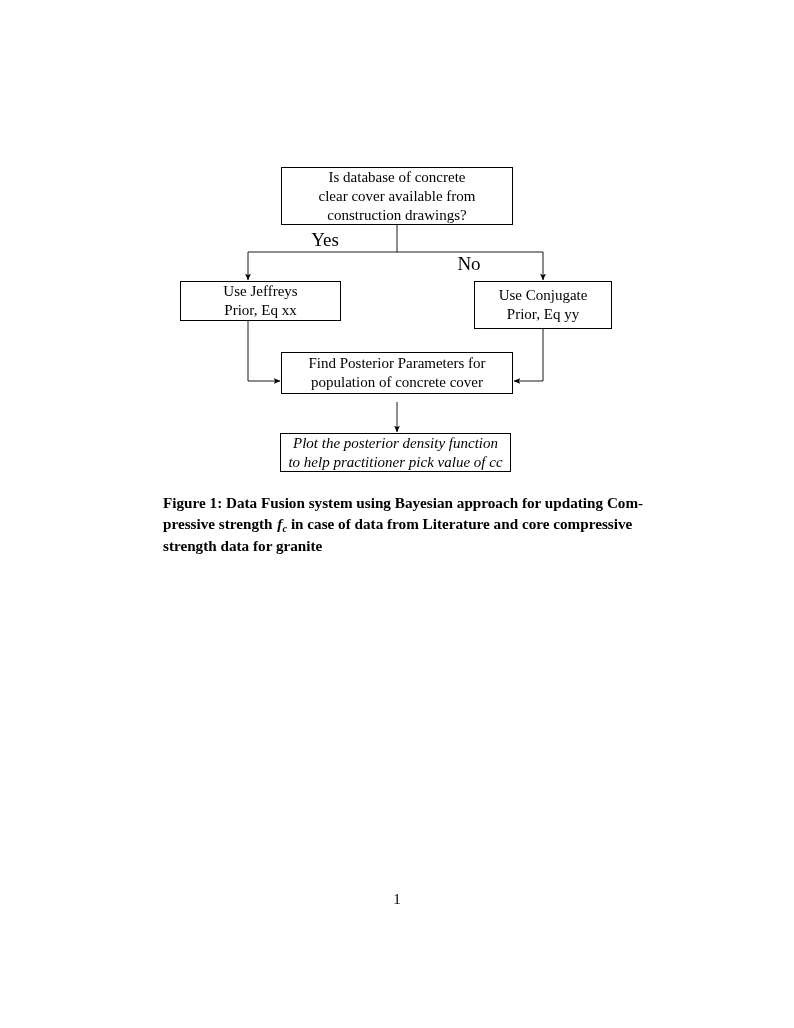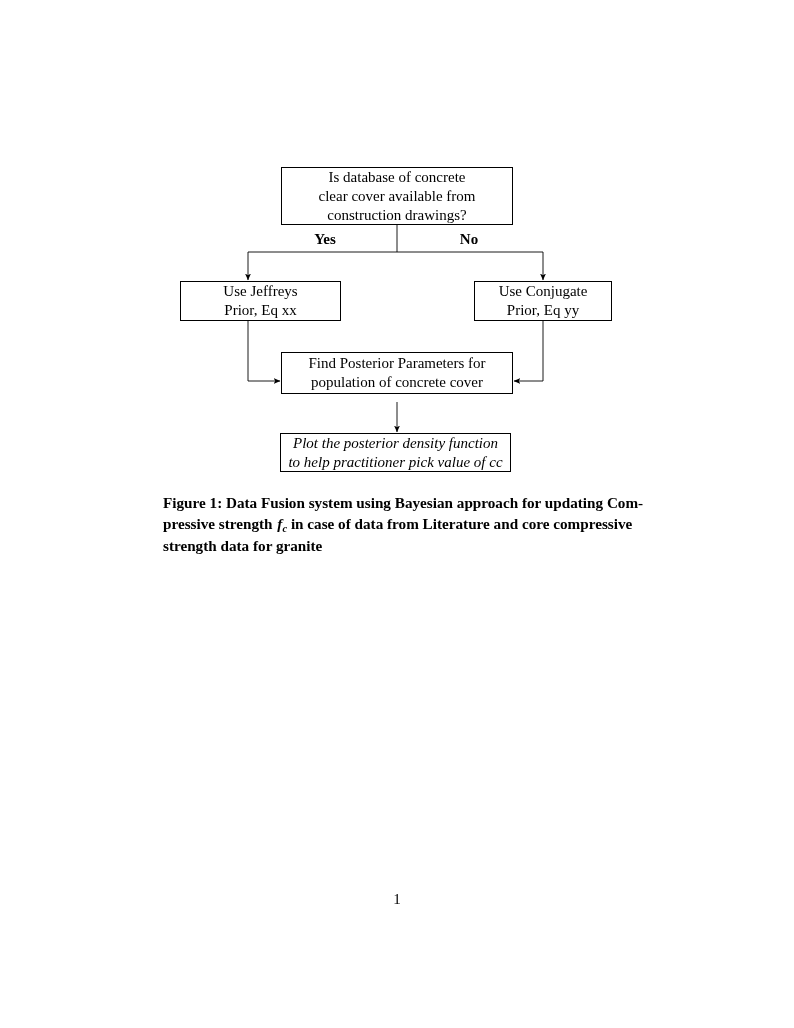--- a/index.html
+++ b/index.html
@@ -28,34 +28,33 @@
     display: flex;
     align-items: center;
     justify-content: center;
     text-align: center;
     white-space: pre-line;
     font-size: 15px;
     line-height: 19px;
   }
   .node-question  { left: 281px; top: 167px; width: 232px; height: 58px; }
   .node-jeffreys  { left: 180px; top: 281px; width: 161px; height: 40px; }
-  .node-conjugate { left: 474px; top: 281px; width: 138px; height: 40px; }
+  .node-conjugate { left: 474px; top: 281px; width: 138px; height: 48px; }
   .node-posterior { left: 281px; top: 352px; width: 232px; height: 42px; }
   .node-plot      { left: 280px; top: 433px; width: 231px; height: 39px; font-style: italic; }
   .edge-label {
     position: absolute;
     width: 60px;
     top: 230px;
     text-align: center;
-    font-size: 15px;
+    font-size: 19px;
     line-height: 19px;
-    font-weight: bold;
   }
   .edge-label-yes { left: 295px; }
-  .edge-label-no  { left: 439px; }
+  .edge-label-no  { left: 439px; margin-top: 24px; }
   .caption {
     position: absolute;
     left: 163px;
     top: 492px;
     width: 470px;
     font-size: 15.2px;
     line-height: 21.4px;
     font-weight: bold;
   }
   .caption-line { white-space: nowrap; }

